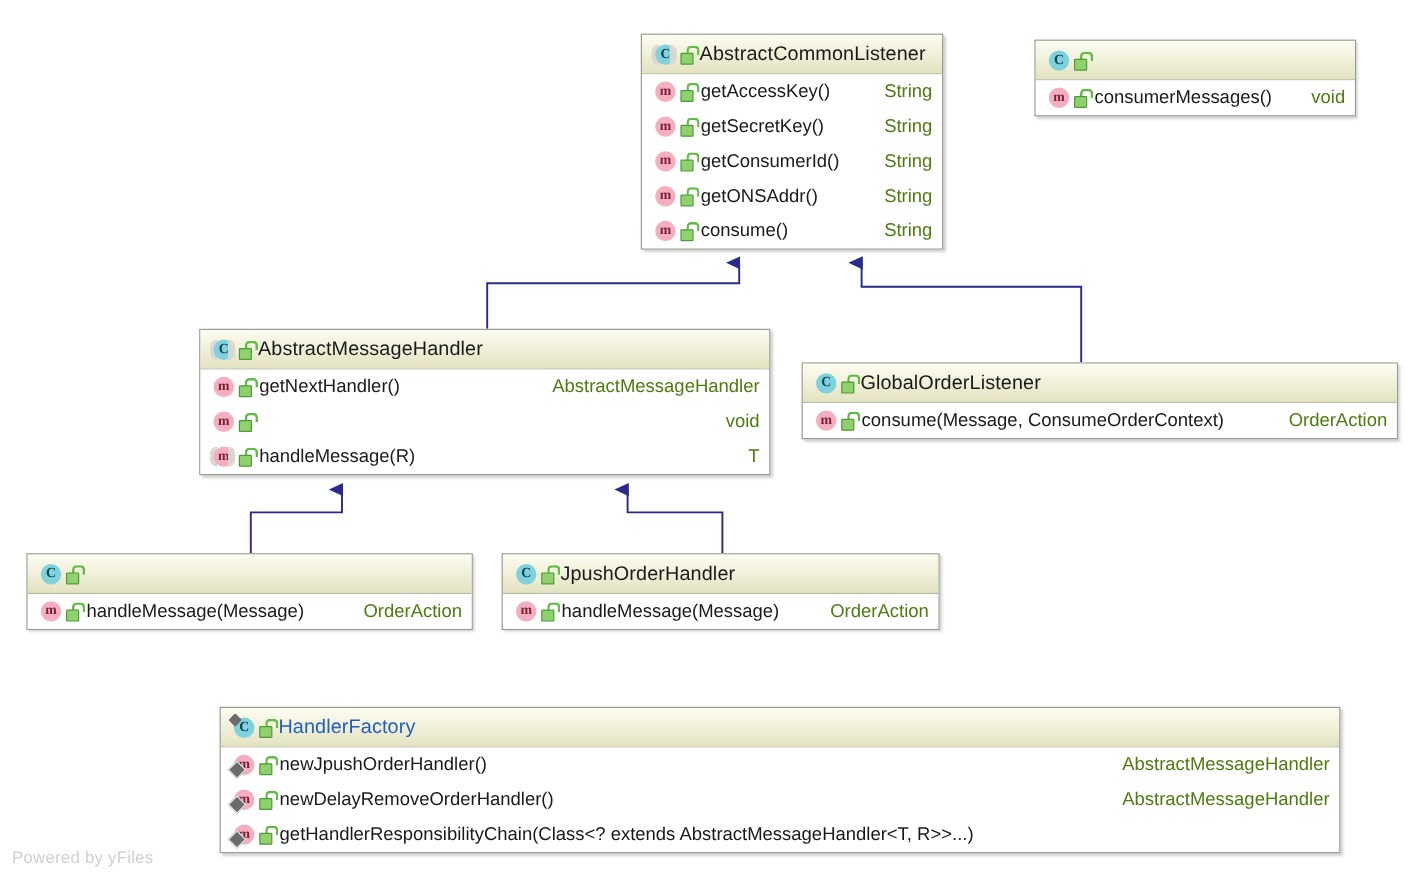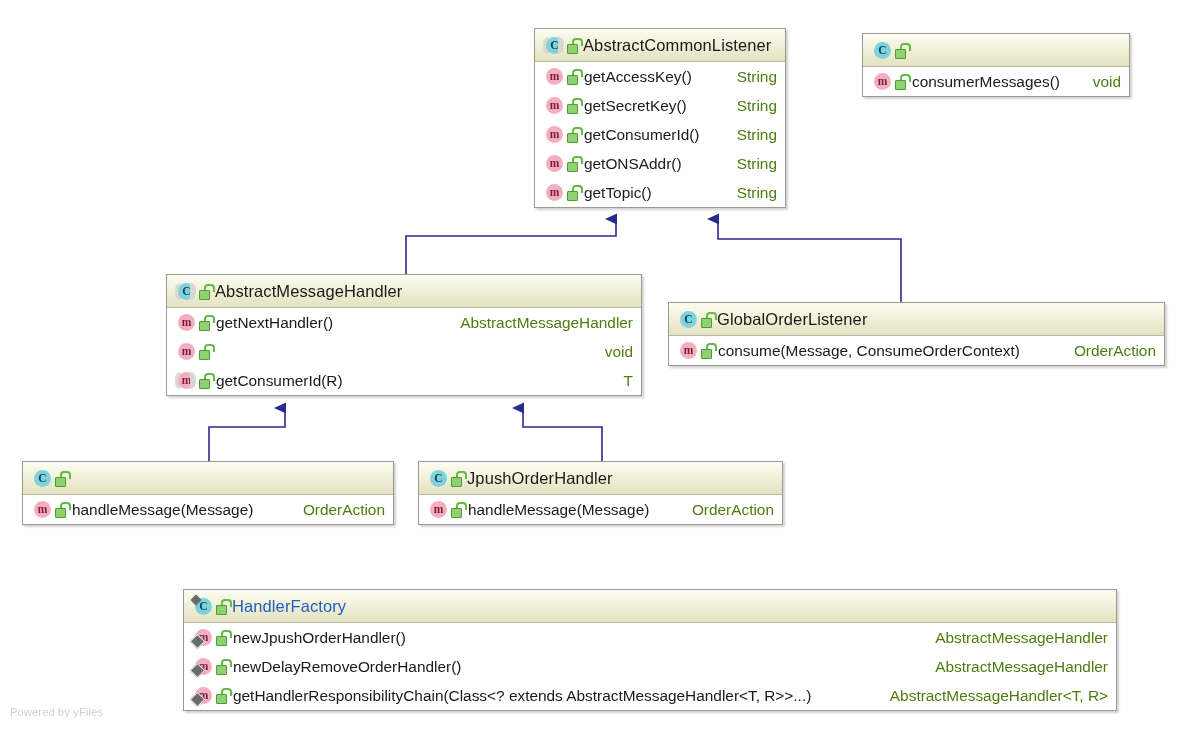--- a/index.html
+++ b/index.html
@@ -183,21 +183,21 @@
     height: 735px;
     z-index: 1;
     pointer-events: none;
   }
 
   
   .watermark {
     position: absolute;
     left: 10px;
     top: 706px;
-    font-size: 11px;
+    font-size: 14px;
     color: #cfcfcf;
     letter-spacing: 0.2px;
   }
 </style>
 </head>
 <body>
 
 <div id="canvas">
 
   <svg id="edges" width="1187" height="735" viewBox="0 0 1187 735">
@@ -277,21 +277,21 @@
         <span class="row-type">String</span>
       </div>
       <div class="uml-row">
         <span class="icon ic-method">
             <span class="disc mth">m</span>
           </span>
         <span class="icon ic-lock">
             <span class="shackle"></span>
             <span class="body"></span>
           </span>
-        <span class="row-name">getTopic()</span>
+        <span class="row-name">consume()</span>
         <span class="row-type">String</span>
       </div>
     </div>
   </div>
 
   <div class="uml-box" style="left:862px; top:33px; width:268px;">
     <div class="uml-header">
       <span class="icon ic-class">
           <span class="disc cls">C</span>
         </span>
@@ -349,21 +349,21 @@
         <span class="row-type">void</span>
       </div>
       <div class="uml-row">
         <span class="icon ic-method abstract">
             <span class="disc mth">m</span>
           </span>
         <span class="icon ic-lock">
             <span class="shackle"></span>
             <span class="body"></span>
           </span>
-        <span class="row-name">getConsumerId(R)</span>
+        <span class="row-name">handleMessage(R)</span>
         <span class="row-type">T</span>
       </div>
     </div>
   </div>
 
   <div class="uml-box" style="left:668px; top:302px; width:497px;">
     <div class="uml-header">
       <span class="icon ic-class">
           <span class="disc cls">C</span>
         </span>
@@ -479,20 +479,19 @@
       <div class="uml-row">
         <span class="icon ic-method static">
             <span class="mark"></span>
             <span class="disc mth">m</span>
           </span>
         <span class="icon ic-lock">
             <span class="shackle"></span>
             <span class="body"></span>
           </span>
         <span class="row-name">getHandlerResponsibilityChain(Class&lt;? extends AbstractMessageHandler&lt;T, R&gt;&gt;...)</span>
-        <span class="row-type">AbstractMessageHandler&lt;T, R&gt;</span>
       </div>
     </div>
   </div>
 
   <div class="watermark">Powered by yFiles</div>
 
 </div>
 
 </body></html>

